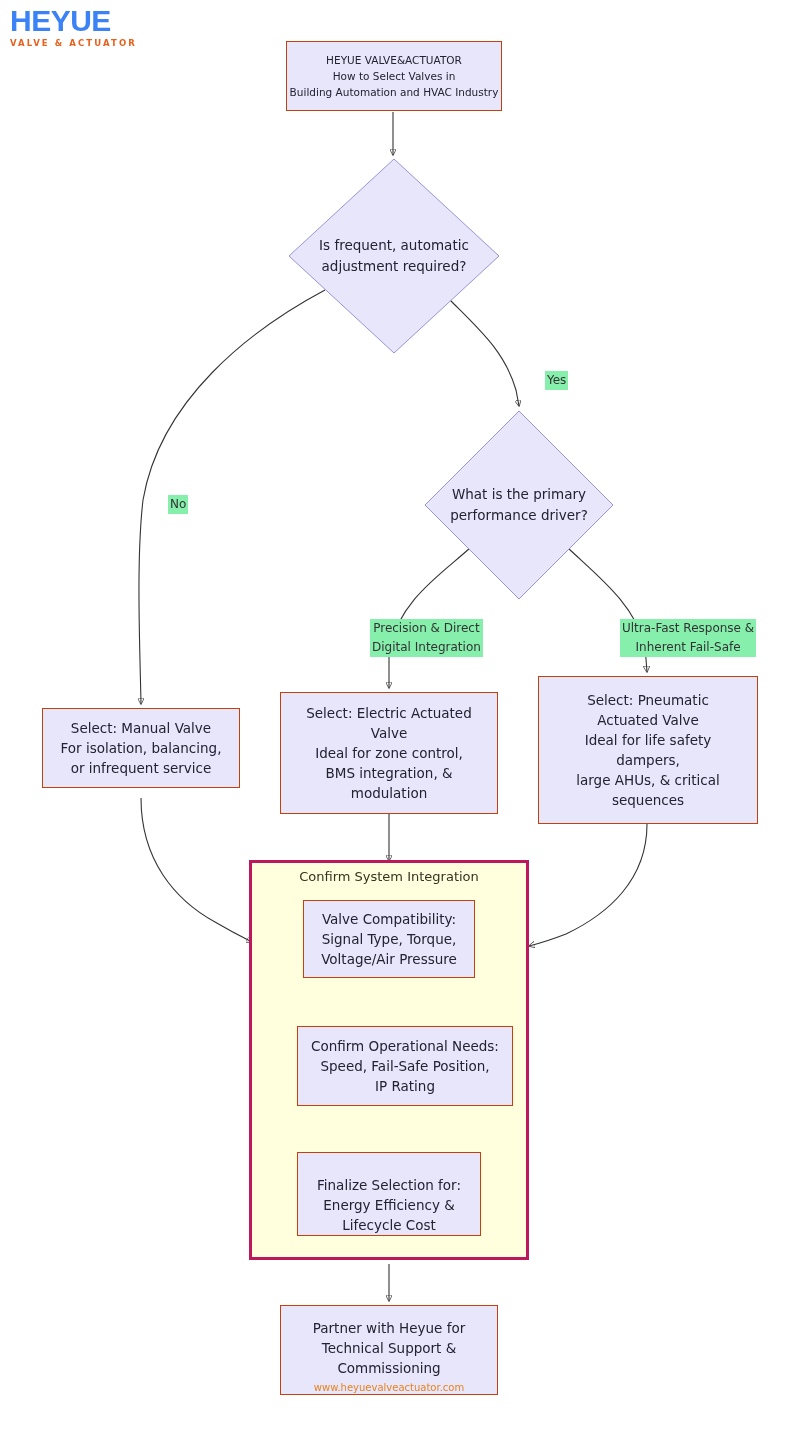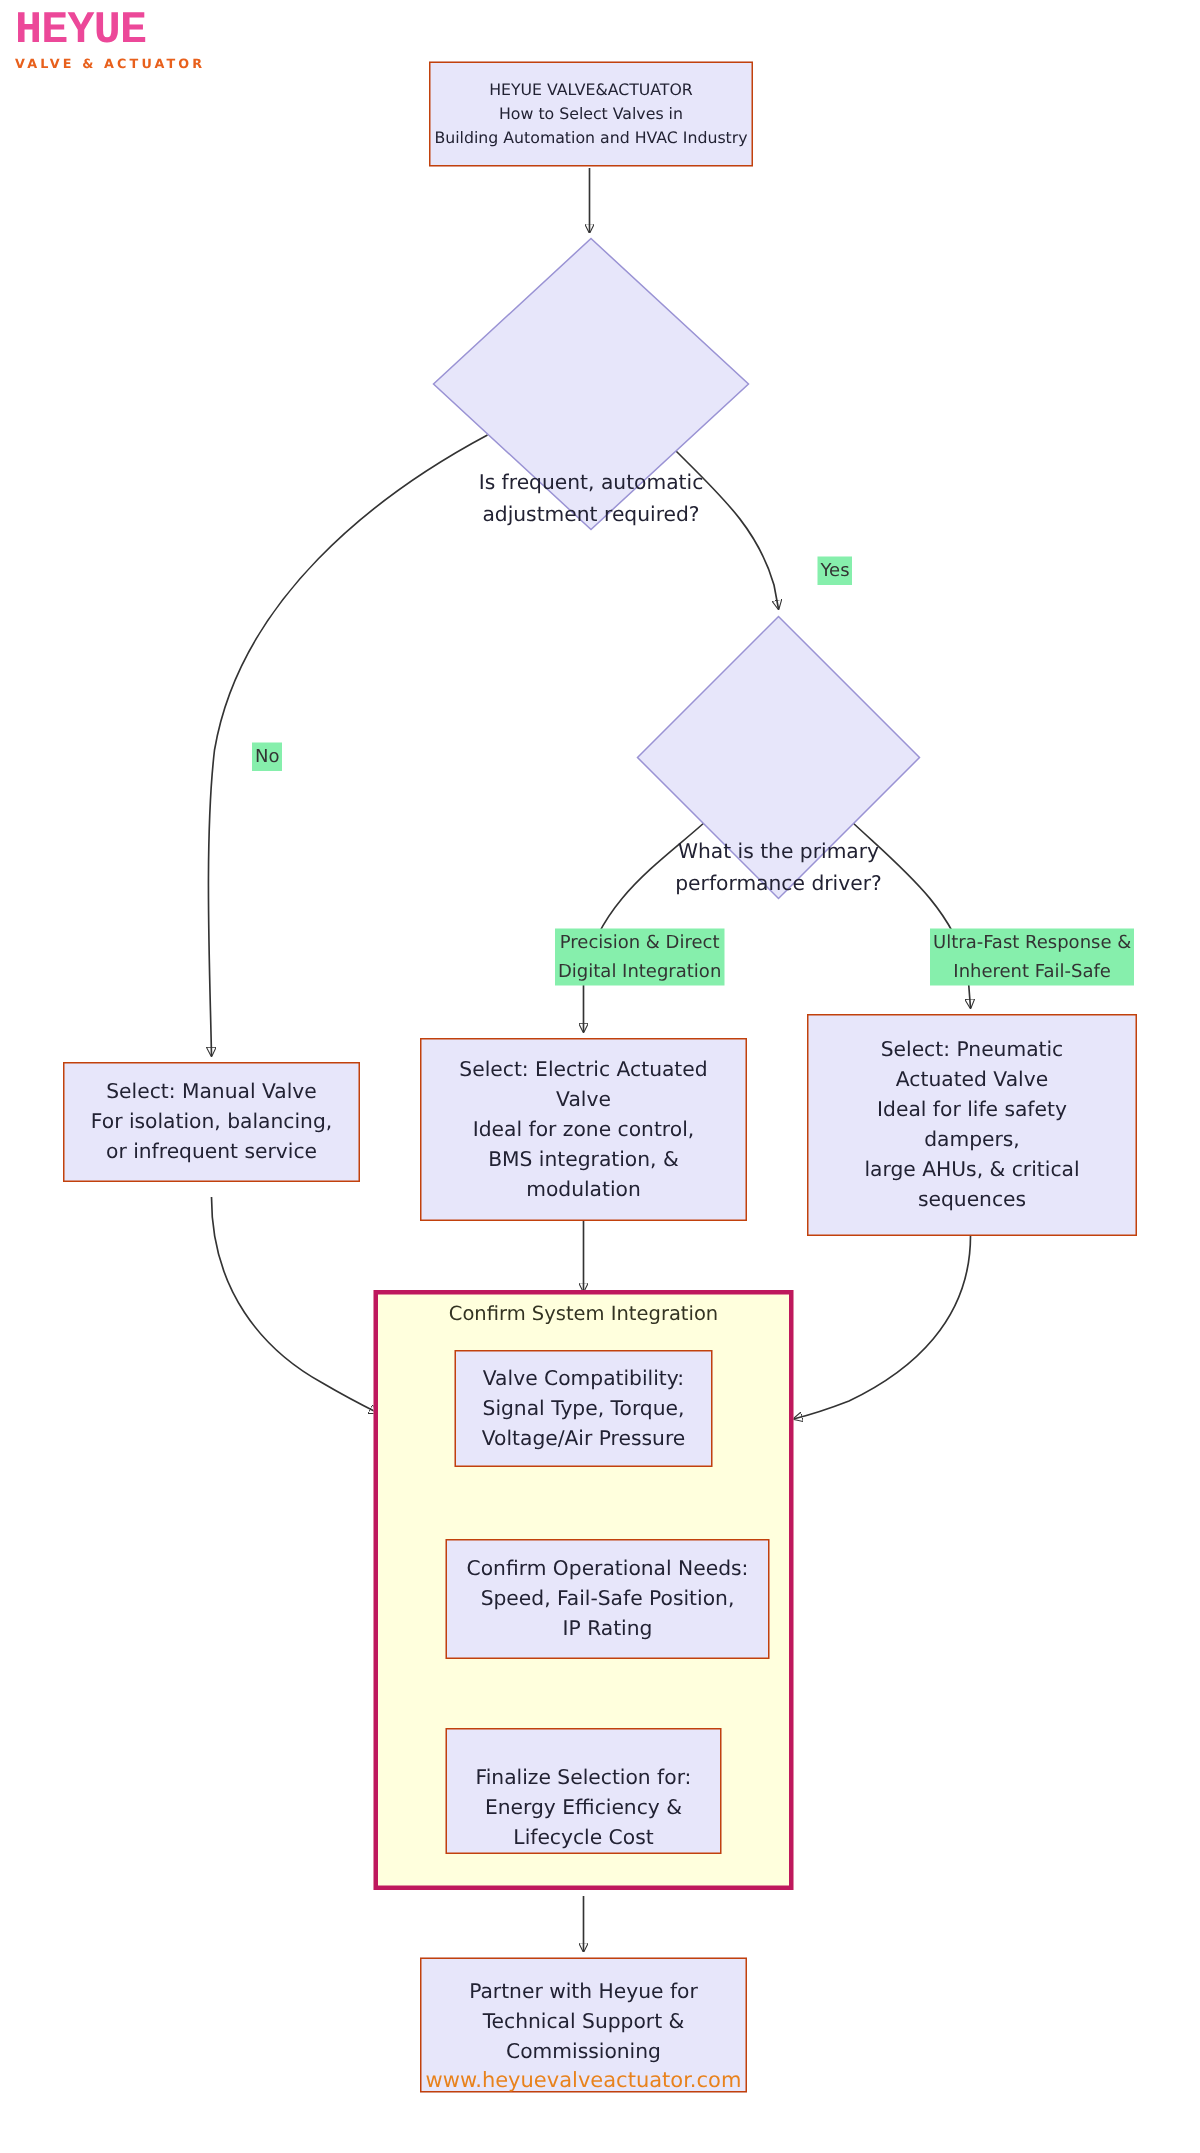--- a/index.html
+++ b/index.html
@@ -17,25 +17,25 @@
 
   
   #logo {
     position: absolute;
     left: 10px;
     top: 6px;
     width: 130px;
     user-select: none;
   }
   #logo .logo-main {
-    font-family: Liberation Mono, monospace;
+    font-family: Liberation Sans, sans-serif;
     font-weight: bold;
     font-size: 30px;
     letter-spacing: -0.5px;
-    color: #ec4899;
+    color: #3b82f6;
     line-height: 1;
   }
   #logo .logo-sub {
     font-family: "DejaVu Sans", "Liberation Sans", sans-serif;
     font-size: 8.5px;
     font-weight: bold;
     letter-spacing: 2.1px;
     color: #e8601c;
     margin-top: 3px;
     line-height: 1;
@@ -98,21 +98,21 @@
   .diamond-wrap .diamond-shape svg { display: block; }
   .diamond-wrap .diamond-label {
     position: absolute;
     left: 0;
     top: 0;
     width: 100%;
     height: 100%;
     display: flex;
     flex-direction: column;
     align-items: center;
-    justify-content: flex-end;
+    justify-content: center;
     text-align: center;
     font-size: 13.5px;
     line-height: 21px;
     color: #222233;
   }
   #node-d1 { left: 288px; top: 158px; width: 212px; height: 196px; }
   #node-d2 { left: 424px; top: 410px; width: 190px; height: 190px; }
 
   
   .edge-label {
@@ -168,21 +168,21 @@
     left: 280px;
     top: 1305px;
     width: 218px;
     height: 90px;
     justify-content: flex-start;
     padding-top: 12px;
   }
   #node-partner .url {
     display: block;
     color: #e8821c;
-    font-size: 14px;
+    font-size: 10px;
     line-height: 15px;
     margin-top: 2px;
   }
 </style>
 </head>
 <body>
 
 <div id="logo">
   <div class="logo-main">HEYUE</div>
   <div class="logo-sub">VALVE &amp; ACTUATOR</div>

